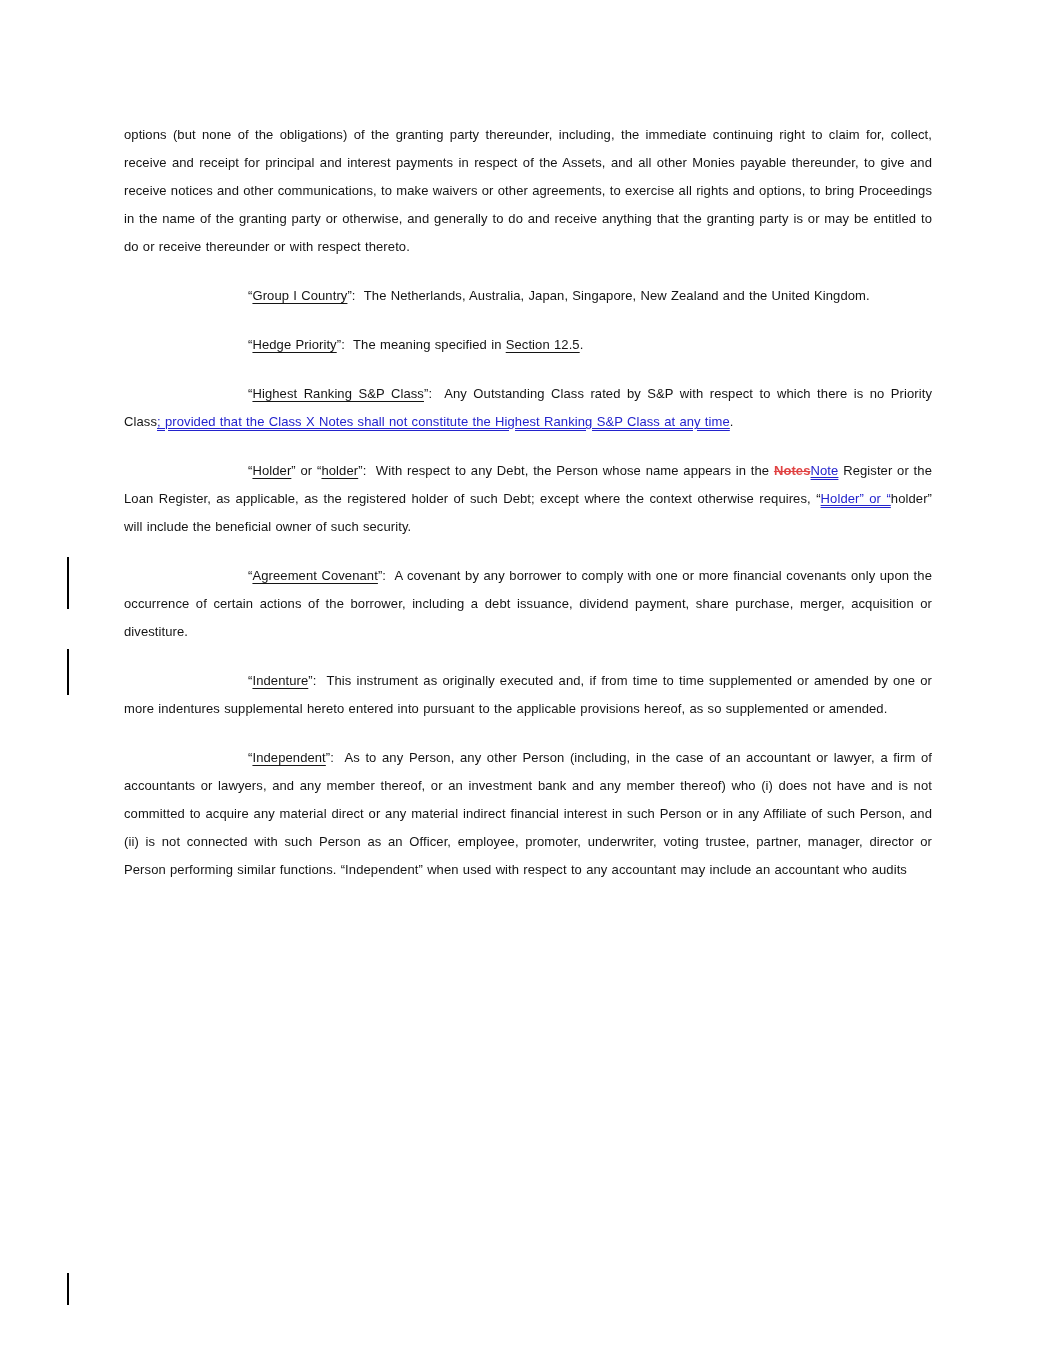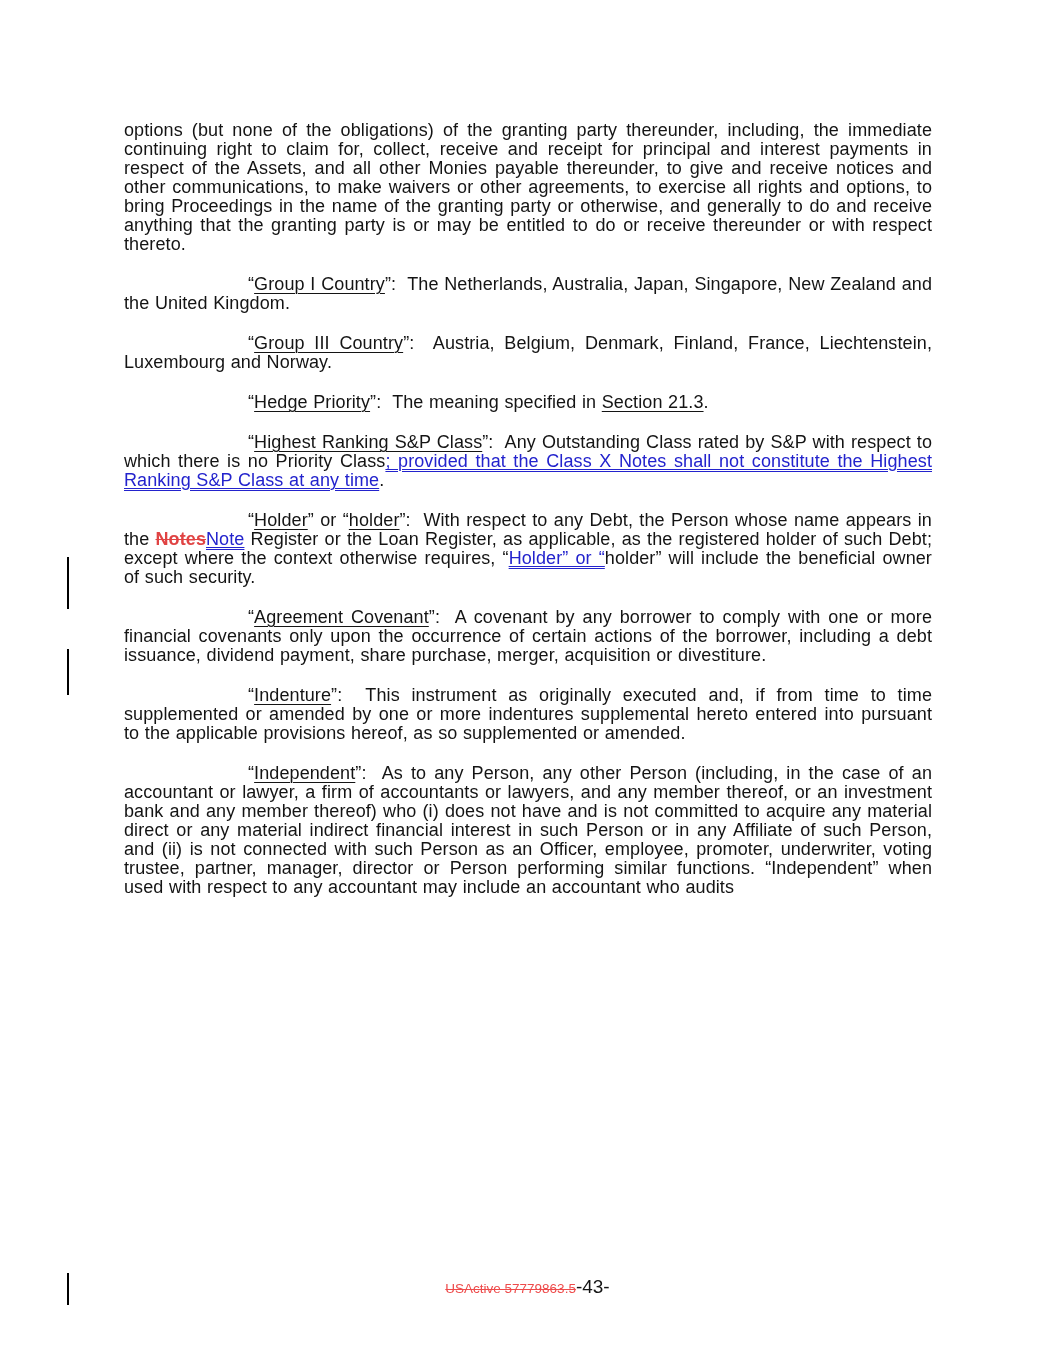--- a/index.html
+++ b/index.html
@@ -13,22 +13,22 @@
     color: var(--text-color, #141414);
     overflow: hidden;
   }
   .doc-body {
     position: absolute;
     left: 124px;
     top: 121px;
     width: 808px;
   }
   .para {
-    font-size: 18px;
-    line-height: 19px;
+    font-size: 13px;
+    line-height: 28px;
     text-align: justify;
     margin-bottom: 21px;
     letter-spacing: 0.1px;
     word-spacing: 0.5px;
   }
   .para.indent { text-indent: 124px; }
   .term {
     text-decoration: underline;
     text-decoration-thickness: 1px;
     text-underline-offset: 3px;
@@ -76,24 +76,22 @@
 
 <div class="page">
 
   <div class="change-bar" style="top: 557px; height: 52px;"></div>
   <div class="change-bar" style="top: 649px; height: 46px;"></div>
   <div class="change-bar" style="top: 1273px; height: 32px;"></div>
 
   <div class="doc-body">
       <p class="para"><span>options (but none of the obligations) of the granting party thereunder, including, the immediate continuing right to claim for, collect, receive and receipt for principal and interest payments in respect of the Assets, and all other Monies payable thereunder, to give and receive notices and other communications, to make waivers or other agreements, to exercise all rights and options, to bring Proceedings in the name of the granting party or otherwise, and generally to do and receive anything that the granting party is or may be entitled to do or receive thereunder or with respect thereto.</span></p>
       <p class="para indent"><span>“</span><span class="term">Group I Country</span><span>”:&nbsp; The Netherlands, Australia, Japan, Singapore, New Zealand and the United Kingdom.</span></p>
-      <p class="para indent"><span>“</span><span class="term">Group III Country</span><span>”:&nbsp; Austria, Belgium, Denmark, Finland, France, Liechtenstein, Luxembourg and Norway.</span></p>
-      <p class="para indent"><span>“</span><span class="term">Hedge Priority</span><span>”:&nbsp; The meaning specified in </span><span class="term">Section 21.3</span><span>.</span></p>
+      <p class="para indent"><span>“</span><span class="term">Hedge Priority</span><span>”:&nbsp; The meaning specified in </span><span class="term">Section 12.5</span><span>.</span></p>
       <p class="para indent"><span>“</span><span class="term">Highest Ranking S&amp;P Class</span><span>”:&nbsp; Any Outstanding Class rated by S&amp;P with respect to which there is no Priority Class</span><span class="ins">; provided that the Class X Notes shall not constitute the Highest Ranking S&amp;P Class at any time</span><span>.</span></p>
       <p class="para indent"><span>“</span><span class="term">Holder</span><span>” or “</span><span class="term">holder</span><span>”:&nbsp; With respect to any Debt, the Person whose name appears in the </span><span class="del">Notes</span><span class="ins">Note</span><span> Register or the Loan Register, as applicable, as the registered holder of such Debt; except where the context otherwise requires, “</span><span class="ins">Holder” or “</span><span>holder” will include the beneficial owner of such security.</span></p>
       <p class="para indent"><span>“</span><span class="term">Agreement Covenant</span><span>”:&nbsp; A covenant by any borrower to comply with one or more financial covenants only upon the occurrence of certain actions of the borrower, including a debt issuance, dividend payment, share purchase, merger, acquisition or divestiture.</span></p>
       <p class="para indent"><span>“</span><span class="term">Indenture</span><span>”:&nbsp; This instrument as originally executed and, if from time to time supplemented or amended by one or more indentures supplemental hereto entered into pursuant to the applicable provisions hereof, as so supplemented or amended.</span></p>
       <p class="para indent"><span>“</span><span class="term">Independent</span><span>”:&nbsp; As to any Person, any other Person (including, in the case of an accountant or lawyer, a firm of accountants or lawyers, and any member thereof, or an investment bank and any member thereof) who (i) does not have and is not committed to acquire any material direct or any material indirect financial interest in such Person or in any Affiliate of such Person, and (ii) is not connected with such Person as an Officer, employee, promoter, underwriter, voting trustee, partner, manager, director or Person performing similar functions. “Independent” when used with respect to any accountant may include an accountant who audits</span></p>
     </div>
 
-  <div class="footer"><span class="doc-id">USActive 57779863.5</span><span class="page-num">-43-</span></div>
 
 </div>
 
 </body></html>

